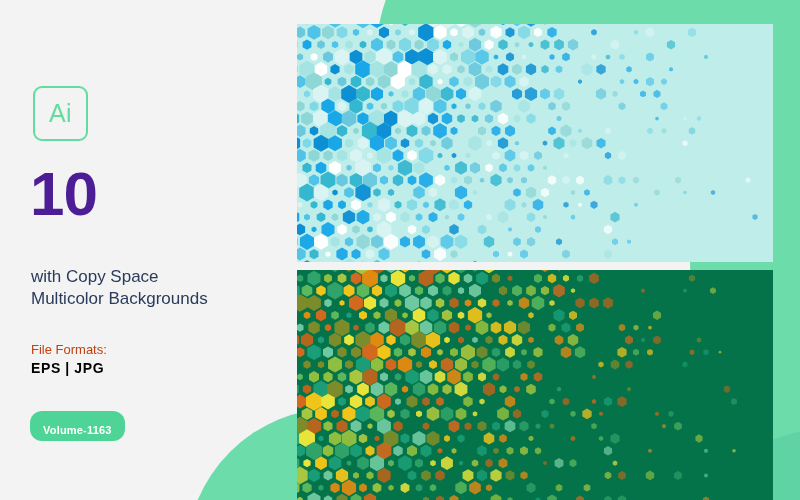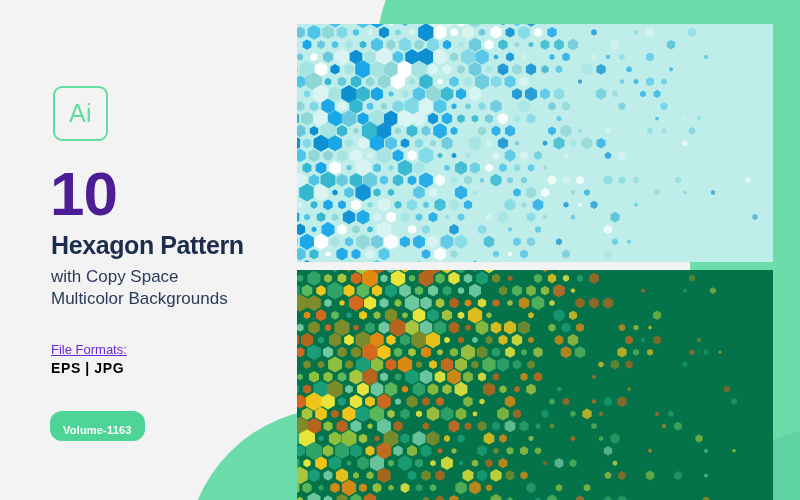--- a/index.html
+++ b/index.html
@@ -25,21 +25,21 @@
   .blob-bottom-left{
     position:absolute;left:186px;top:408px;width:300px;height:300px;
     background:#6ddcab;border-radius:50%;
   }
   .blob-bottom-right{
     position:absolute;left:700px;top:430px;width:240px;height:240px;
     background:#5fd3a3;border-radius:50%;
   }
 
   
-  .info{position:absolute;left:48px;top:0;width:250px;height:440px;}
+  .info{position:absolute;left:28px;top:0;width:250px;height:440px;}
   .ai-badge{
     position:absolute;left:5px;top:86px;width:51px;height:51px;
     border:2px solid #63dca0;border-radius:9px;
     display:flex;align-items:center;justify-content:center;
     color:#63dca0;font-size:25px;letter-spacing:.5px;
     font-family:"Liberation Sans", sans-serif;
   }
   .count{
     position:absolute;left:2px;top:163px;
     font-size:62px;font-weight:bold;color:#4c1d95;letter-spacing:-1px;line-height:1;
@@ -47,21 +47,21 @@
   .title{
     position:absolute;left:3px;top:233px;
     font-size:25px;font-weight:bold;color:#1d2b4c;letter-spacing:-.4px;line-height:1;
   }
   .subtitle{
     position:absolute;left:3px;top:266px;width:250px;
     font-size:17px;color:#2b3b5c;line-height:1.28;
   }
   .formats-label{
     position:absolute;left:3px;top:342px;
-    font-size:13px;color:#6d28d9;text-decoration:underline;
+    font-size:13px;color:#c2410c;
   }
   .formats-value{
     position:absolute;left:3px;top:360px;
     font-size:14px;font-weight:bold;color:#000000;letter-spacing:.6px;
   }
   .volume{
     position:absolute;left:2px;top:411px;
     background:#4ed496;color:#ffffff;border-radius:12px;
     padding:13px 13px 5px 13px;font-size:11px;font-weight:bold;letter-spacing:.2px;
   }
@@ -82,21 +82,20 @@
     <div class="blob-right"></div>
     <div class="blob-bottom-left"></div>
     <div class="blob-bottom-right"></div>
   </div>
 
   <div class="info">
     <div class="ai-badge">
       <span>Ai</span>
     </div>
     <div class="count">10</div>
-    <div class="title">Hexagon Pattern</div>
     <div class="subtitle">
       <div>with Copy Space</div>
       <div>Multicolor Backgrounds</div>
     </div>
     <div class="formats-label">File Formats:</div>
     <div class="formats-value">EPS  |  JPG</div>
     <div class="volume">Volume-1163</div>
   </div>
 
   <div class="panel panel-blue">

